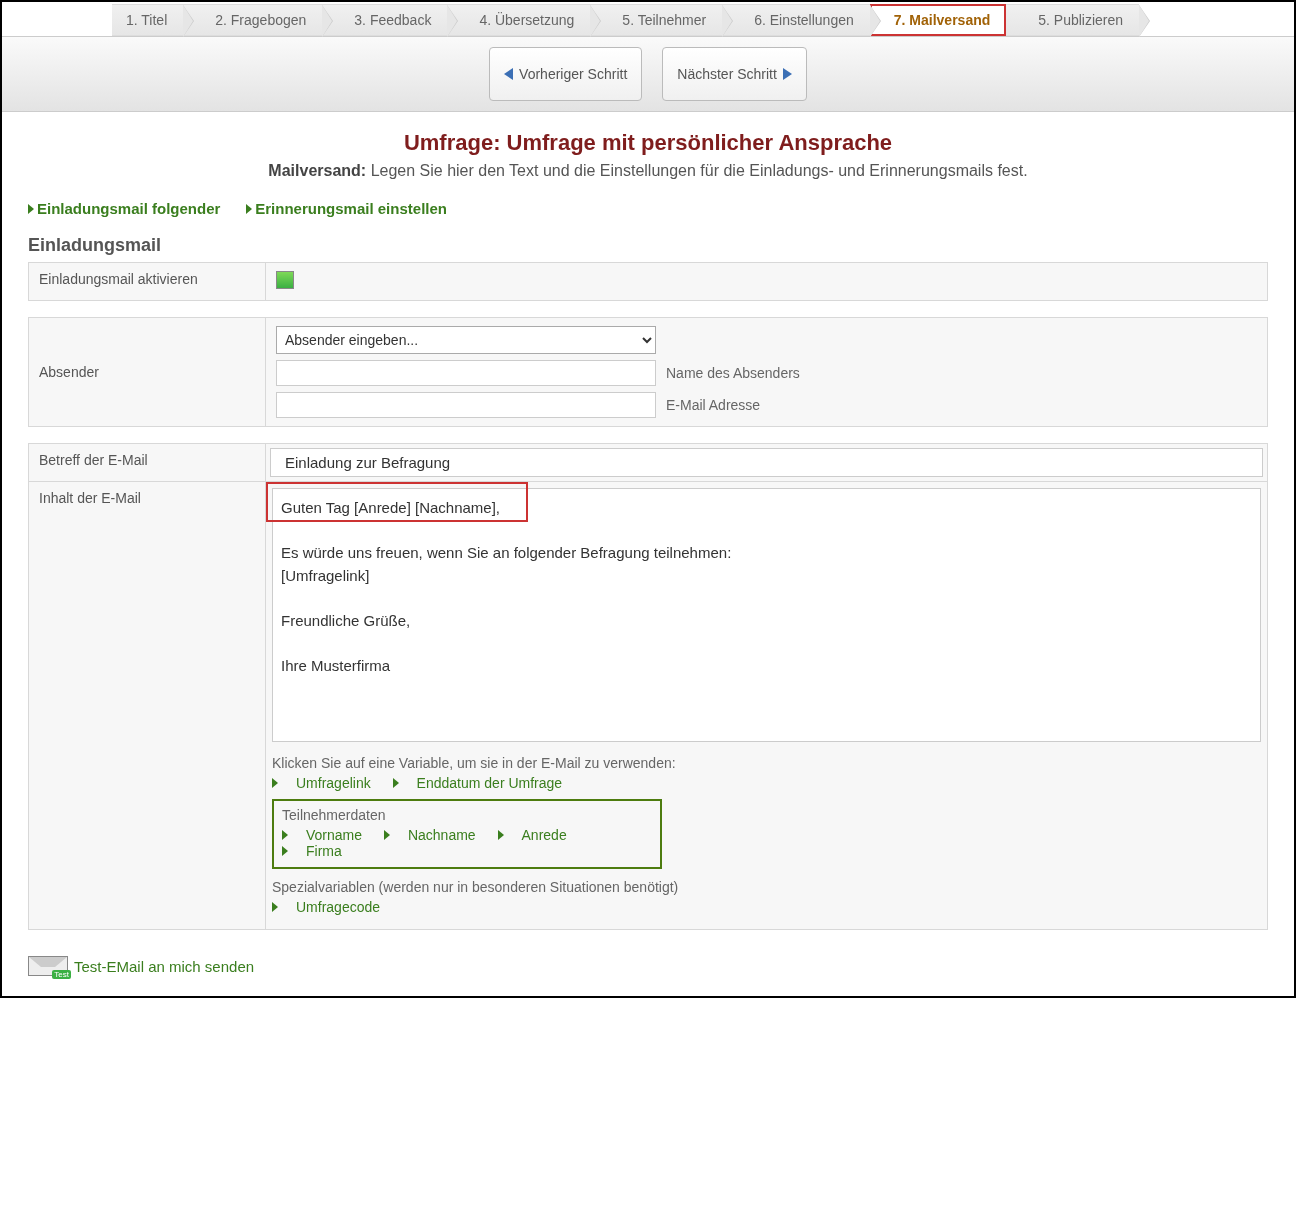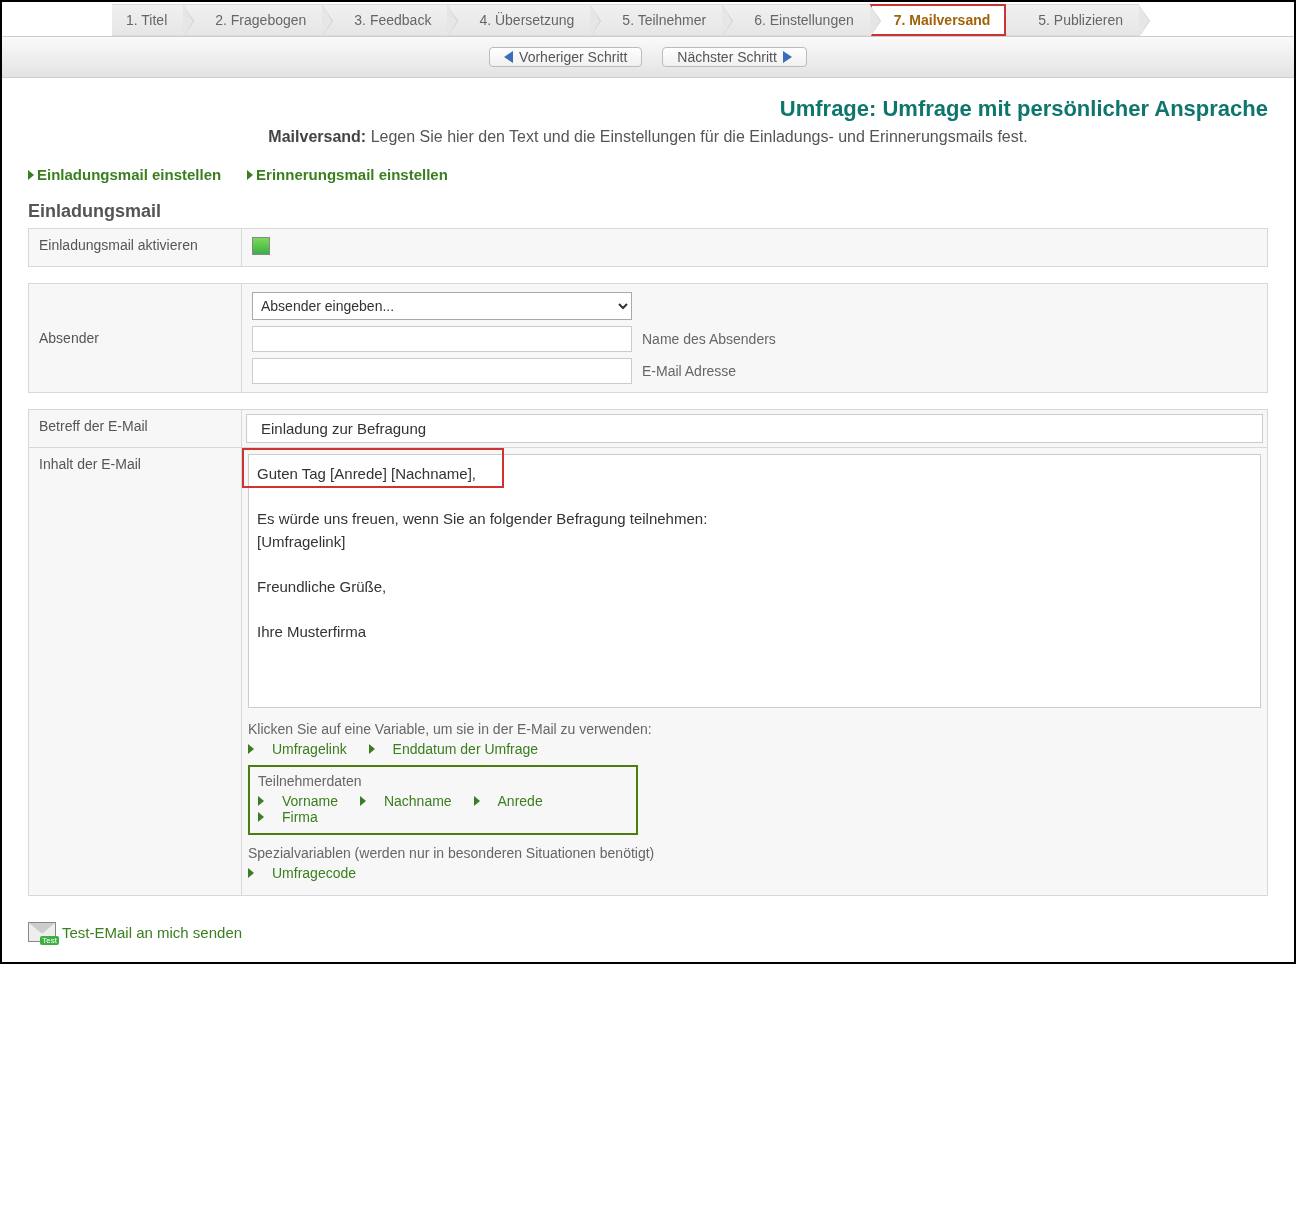--- a/index.html
+++ b/index.html
@@ -10,40 +10,40 @@
   .step-bar { display: flex; align-items: center; background: #fff; padding: 2px 0 0 0; margin-left: 110px; }
   .step { position: relative; background: linear-gradient(#f0f0f0, #e6e6e6); color: #666; padding: 7px 16px 7px 32px; font-size: 14px; cursor: pointer; border-top: 1px solid #ddd; border-bottom: 1px solid #ddd; }
   .step::after { content: ""; position: absolute; right: -10px; top: 0; border-top: 16px solid transparent; border-bottom: 16px solid transparent; border-left: 10px solid #e6e6e6; z-index: 2; }
   .step::before { content: ""; position: absolute; right: -11px; top: 0; border-top: 16px solid transparent; border-bottom: 16px solid transparent; border-left: 11px solid #ccc; z-index: 1; }
   .step.active { background: #fff; color: #a16207; font-weight: bold; border: 2px solid #c33; padding: 6px 14px 6px 22px; }
   .step.active::after, .step.active::before { display: none; }
   .step:first-child { padding-left: 14px; }
 
   
   .nav-strip { background: linear-gradient(#fafafa, #e3e3e3); border-top: 1px solid #ccc; border-bottom: 1px solid #ccc; display: flex; justify-content: center; gap: 20px; padding: 10px 0; }
-  .nav-btn { background: linear-gradient(#fff,#f0f0f0); border: 1px solid #bbb; border-radius: 4px; padding: 1px 14px; font-size: 14px; color: #555; cursor: pointer; display: flex; align-items: center; gap: 6px; }
+  .nav-btn { background: linear-gradient(#fff,#f0f0f0); border: 1px solid #bbb; border-radius: 4px; padding: 18px 14px; font-size: 14px; color: #555; cursor: pointer; display: flex; align-items: center; gap: 6px; }
   .tri-left { width: 0; height: 0; border-top: 6px solid transparent; border-bottom: 6px solid transparent; border-right: 9px solid #3b6fb5; display: inline-block; }
   .tri-right { width: 0; height: 0; border-top: 6px solid transparent; border-bottom: 6px solid transparent; border-left: 9px solid #3b6fb5; display: inline-block; }
 
   
   .content { padding: 18px 26px 20px 26px; }
-  .page-title { text-align: right; font-size: 22px; font-weight: bold; color: #0f766e; margin-bottom: 6px; }
+  .page-title { text-align: center; font-size: 22px; font-weight: bold; color: #7f1d1d; margin-bottom: 6px; }
   .page-subtitle { text-align: center; font-size: 16px; color: #555; margin-bottom: 20px; }
   .page-subtitle strong { color: #444; }
 
   .green-links { margin-bottom: 18px; }
   .green-link { color: #3a7e1e; font-weight: bold; font-size: 15px; cursor: pointer; margin-right: 22px; display: inline-flex; align-items: center; gap: 3px; }
   .caret { width: 0; height: 0; border-top: 5px solid transparent; border-bottom: 5px solid transparent; border-left: 6px solid #3a7e1e; display: inline-block; }
 
   .section-heading { font-size: 18px; font-weight: bold; color: #555; margin-bottom: 6px; }
 
   
   .form-table { width: 100%; border-collapse: collapse; }
   .form-table td { border: 1px solid #d8d8d8; background: #f7f7f7; padding: 8px 10px; vertical-align: top; font-size: 14px; color: #555; }
-  .form-table td.label-cell { width: 213px; }
+  .form-table td.label-cell { width: 237px; }
   .form-table td.field-cell { background: #f7f7f7; }
   .gap-row td { border: none; background: #fff; padding: 8px 0; height: 16px; }
 
   .checkbox-box { width: 18px; height: 18px; border: 1px solid #888; background: linear-gradient(#7ed957,#3bb043); display: inline-block; position: relative; }
 
   select.sender-select { width: 380px; padding: 4px; font-size: 14px; border: 1px solid #aaa; background: #fff; color: #333; }
   .field-row { display: flex; align-items: center; gap: 10px; margin-top: 6px; }
   .field-row input[type="text"] { width: 380px; padding: 4px 6px; border: 1px solid #ccc; height: 26px; font-size: 14px; }
   .field-row .inline-label { color: #666; }
 
@@ -55,21 +55,21 @@
 
   .var-hint { margin-top: 10px; color: #666; font-size: 14px; }
   .var-link-row { margin-top: 4px; margin-bottom: 8px; }
   .var-link { color: #3a7e1e; font-size: 14px; cursor: pointer; margin-right: 18px; display: inline-flex; align-items: center; gap: 18px; }
 
   .participant-box { border: 2px solid #4d7c0f; padding: 6px 8px 8px 8px; margin-top: 4px; width: 390px; }
   .sub-label { color: #666; font-size: 14px; margin-top: 10px; }
 
   .footer-action { margin-top: 26px; display: flex; align-items: center; gap: 6px; }
   .footer-action .green-text { color: #3a7e1e; font-size: 15px; cursor: pointer; }
-  .test-mail-icon { width: 28px; height: 20px; position: relative; display: inline-block; }
+  .test-mail-icon { width: 40px; height: 20px; position: relative; display: inline-block; }
   .envelope { position:absolute; inset:0; background:#eee; border:1px solid #888; }
   .envelope::before{content:"";position:absolute;top:0;left:0;right:0;border-left:12px solid transparent;border-right:12px solid transparent;border-top:10px solid #ccc;}
   .test-label { position:absolute; bottom:-3px; right:-3px; background:#3bb043; color:#fff; font-size:8px; padding:0 2px; border-radius:2px; }
 </style>
 </head>
 <body>
 
 <div class="page">
 
   <div class="step-bar">
@@ -97,21 +97,21 @@
   <div class="content">
     <h1 class="page-title">Umfrage: Umfrage mit persönlicher Ansprache</h1>
     <p class="page-subtitle">
       <strong>Mailversand:</strong>
       <span>Legen Sie hier den Text und die Einstellungen für die Einladungs- und Erinnerungsmails fest.</span>
     </p>
 
     <div class="green-links">
       <span class="green-link">
         <span class="caret"></span>
-        <span>Einladungsmail einstellen</span>
+        <span>Einladungsmail folgender</span>
       </span>
       <span class="green-link">
         <span class="caret"></span>
         <span>Erinnerungsmail einstellen</span>
       </span>
     </div>
 
     <h2 class="section-heading">Einladungsmail</h2>
 
     <table class="form-table">

